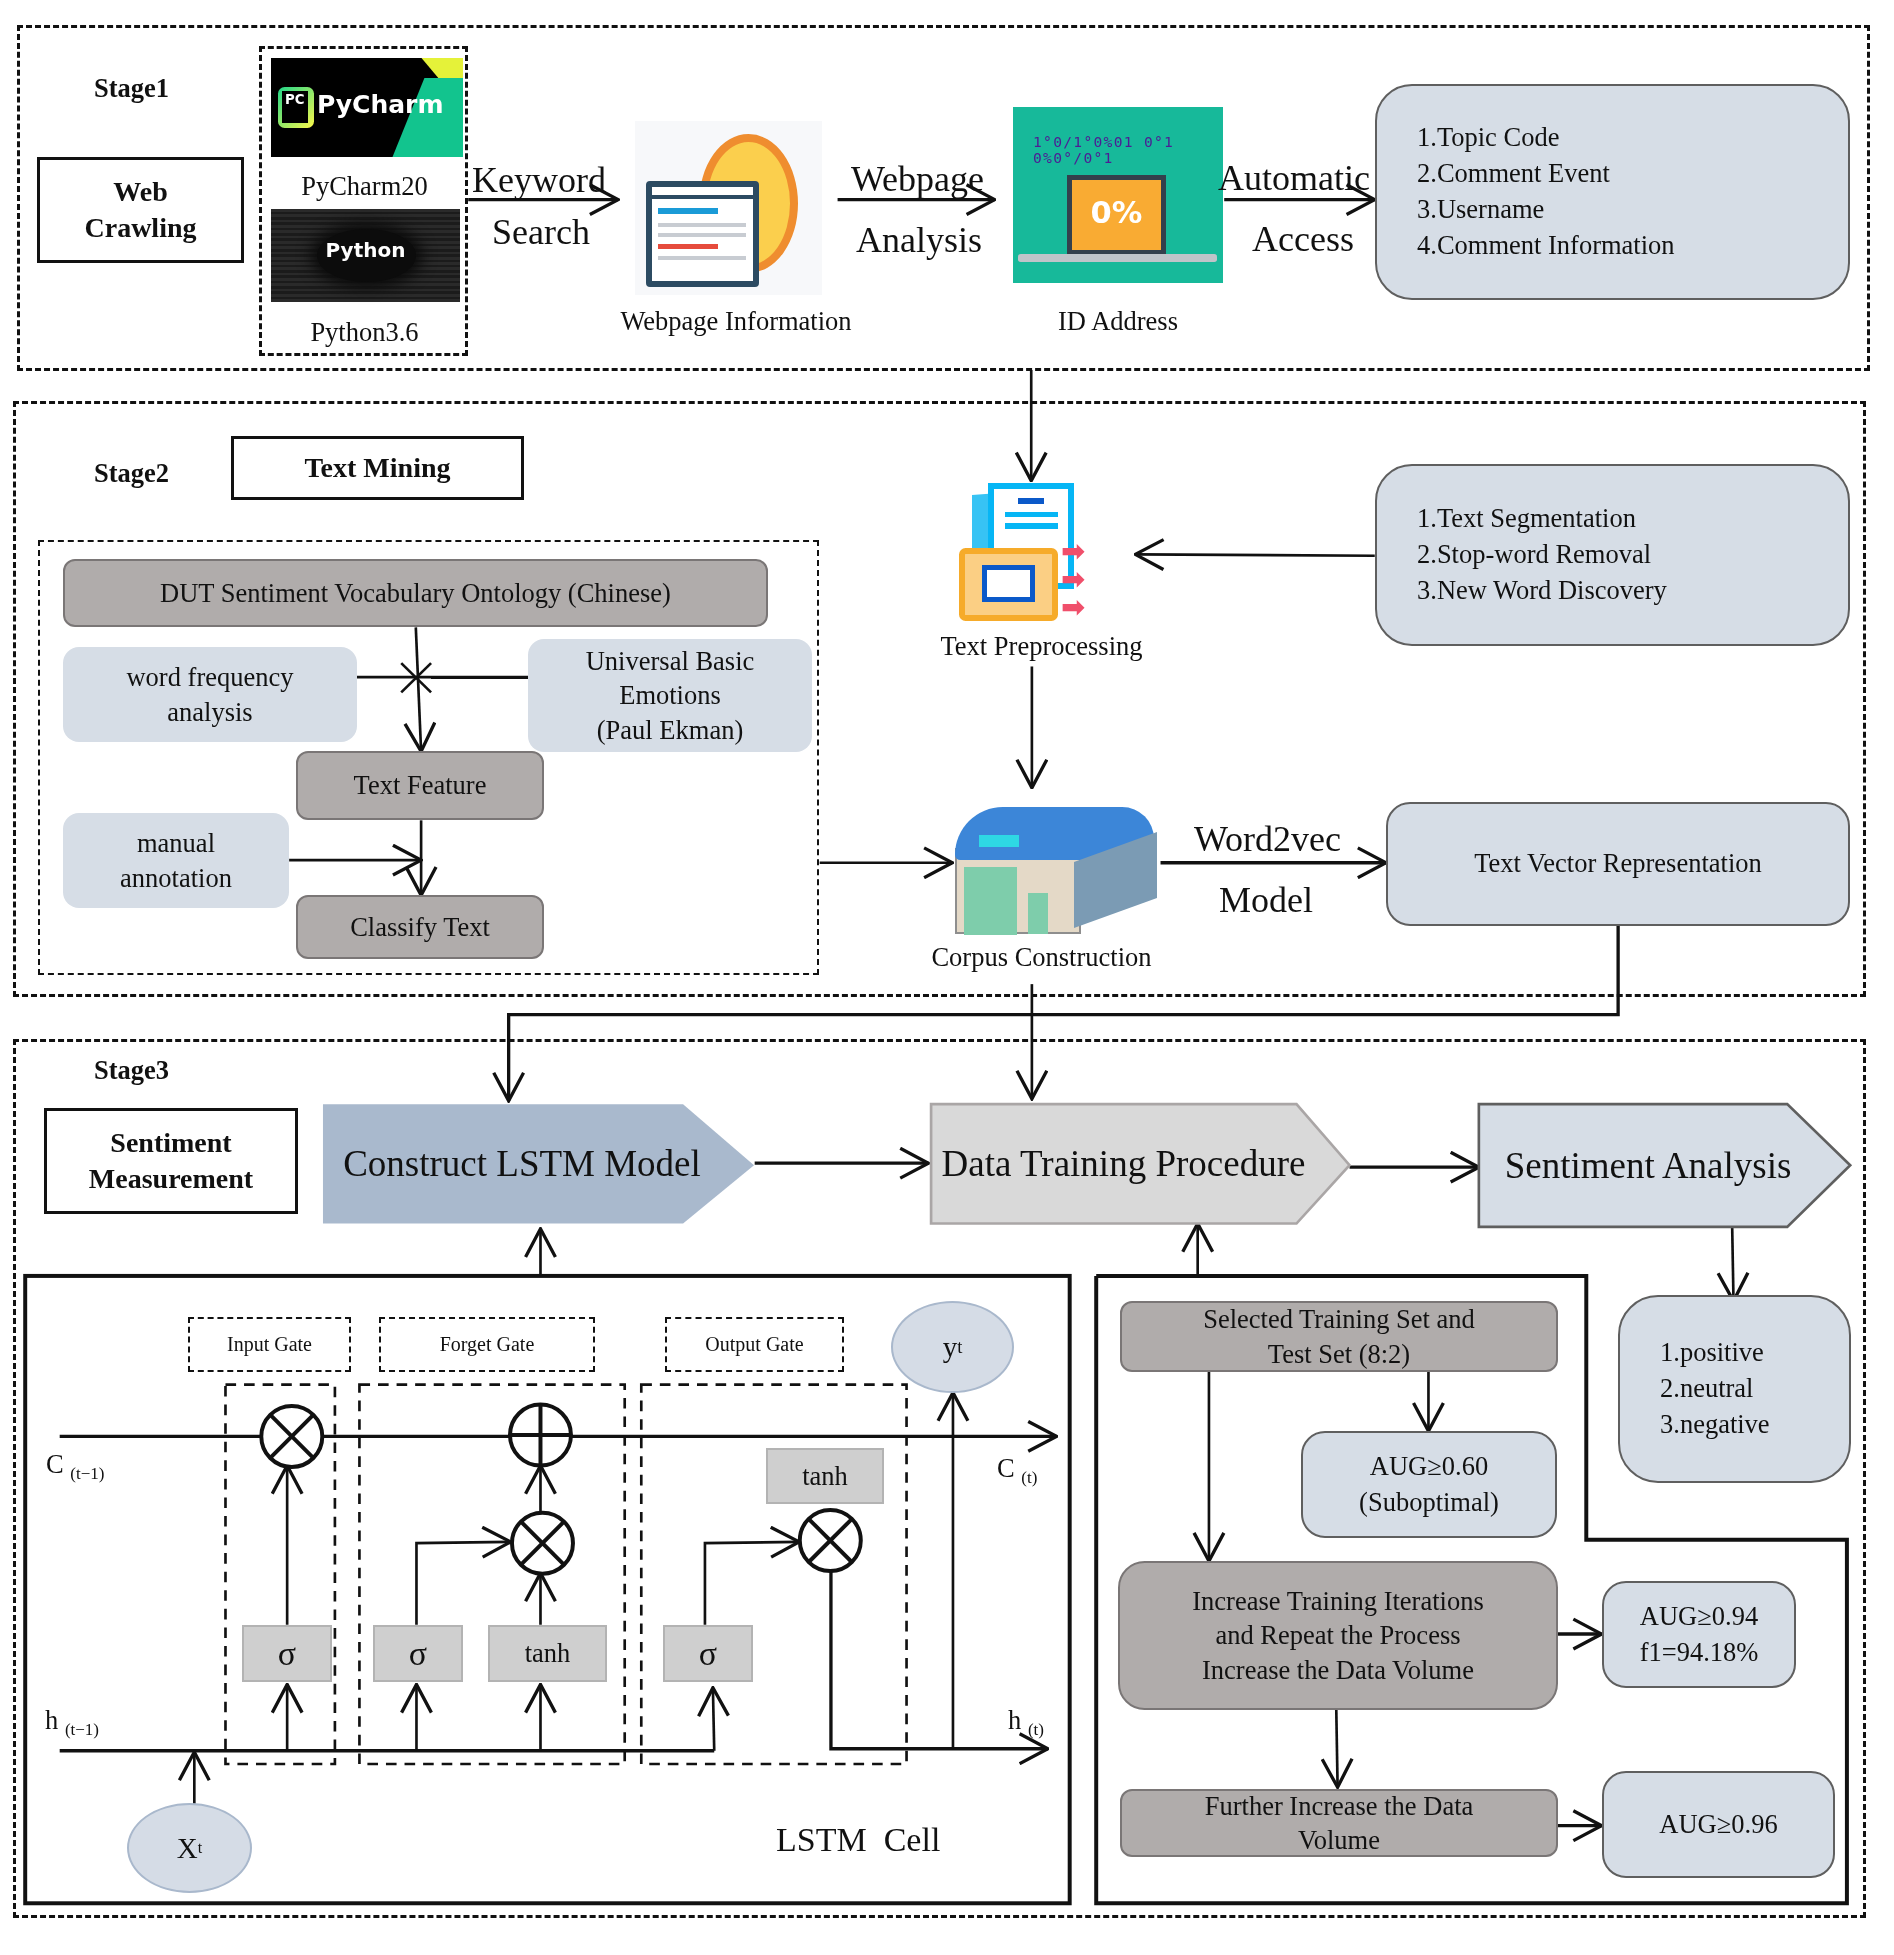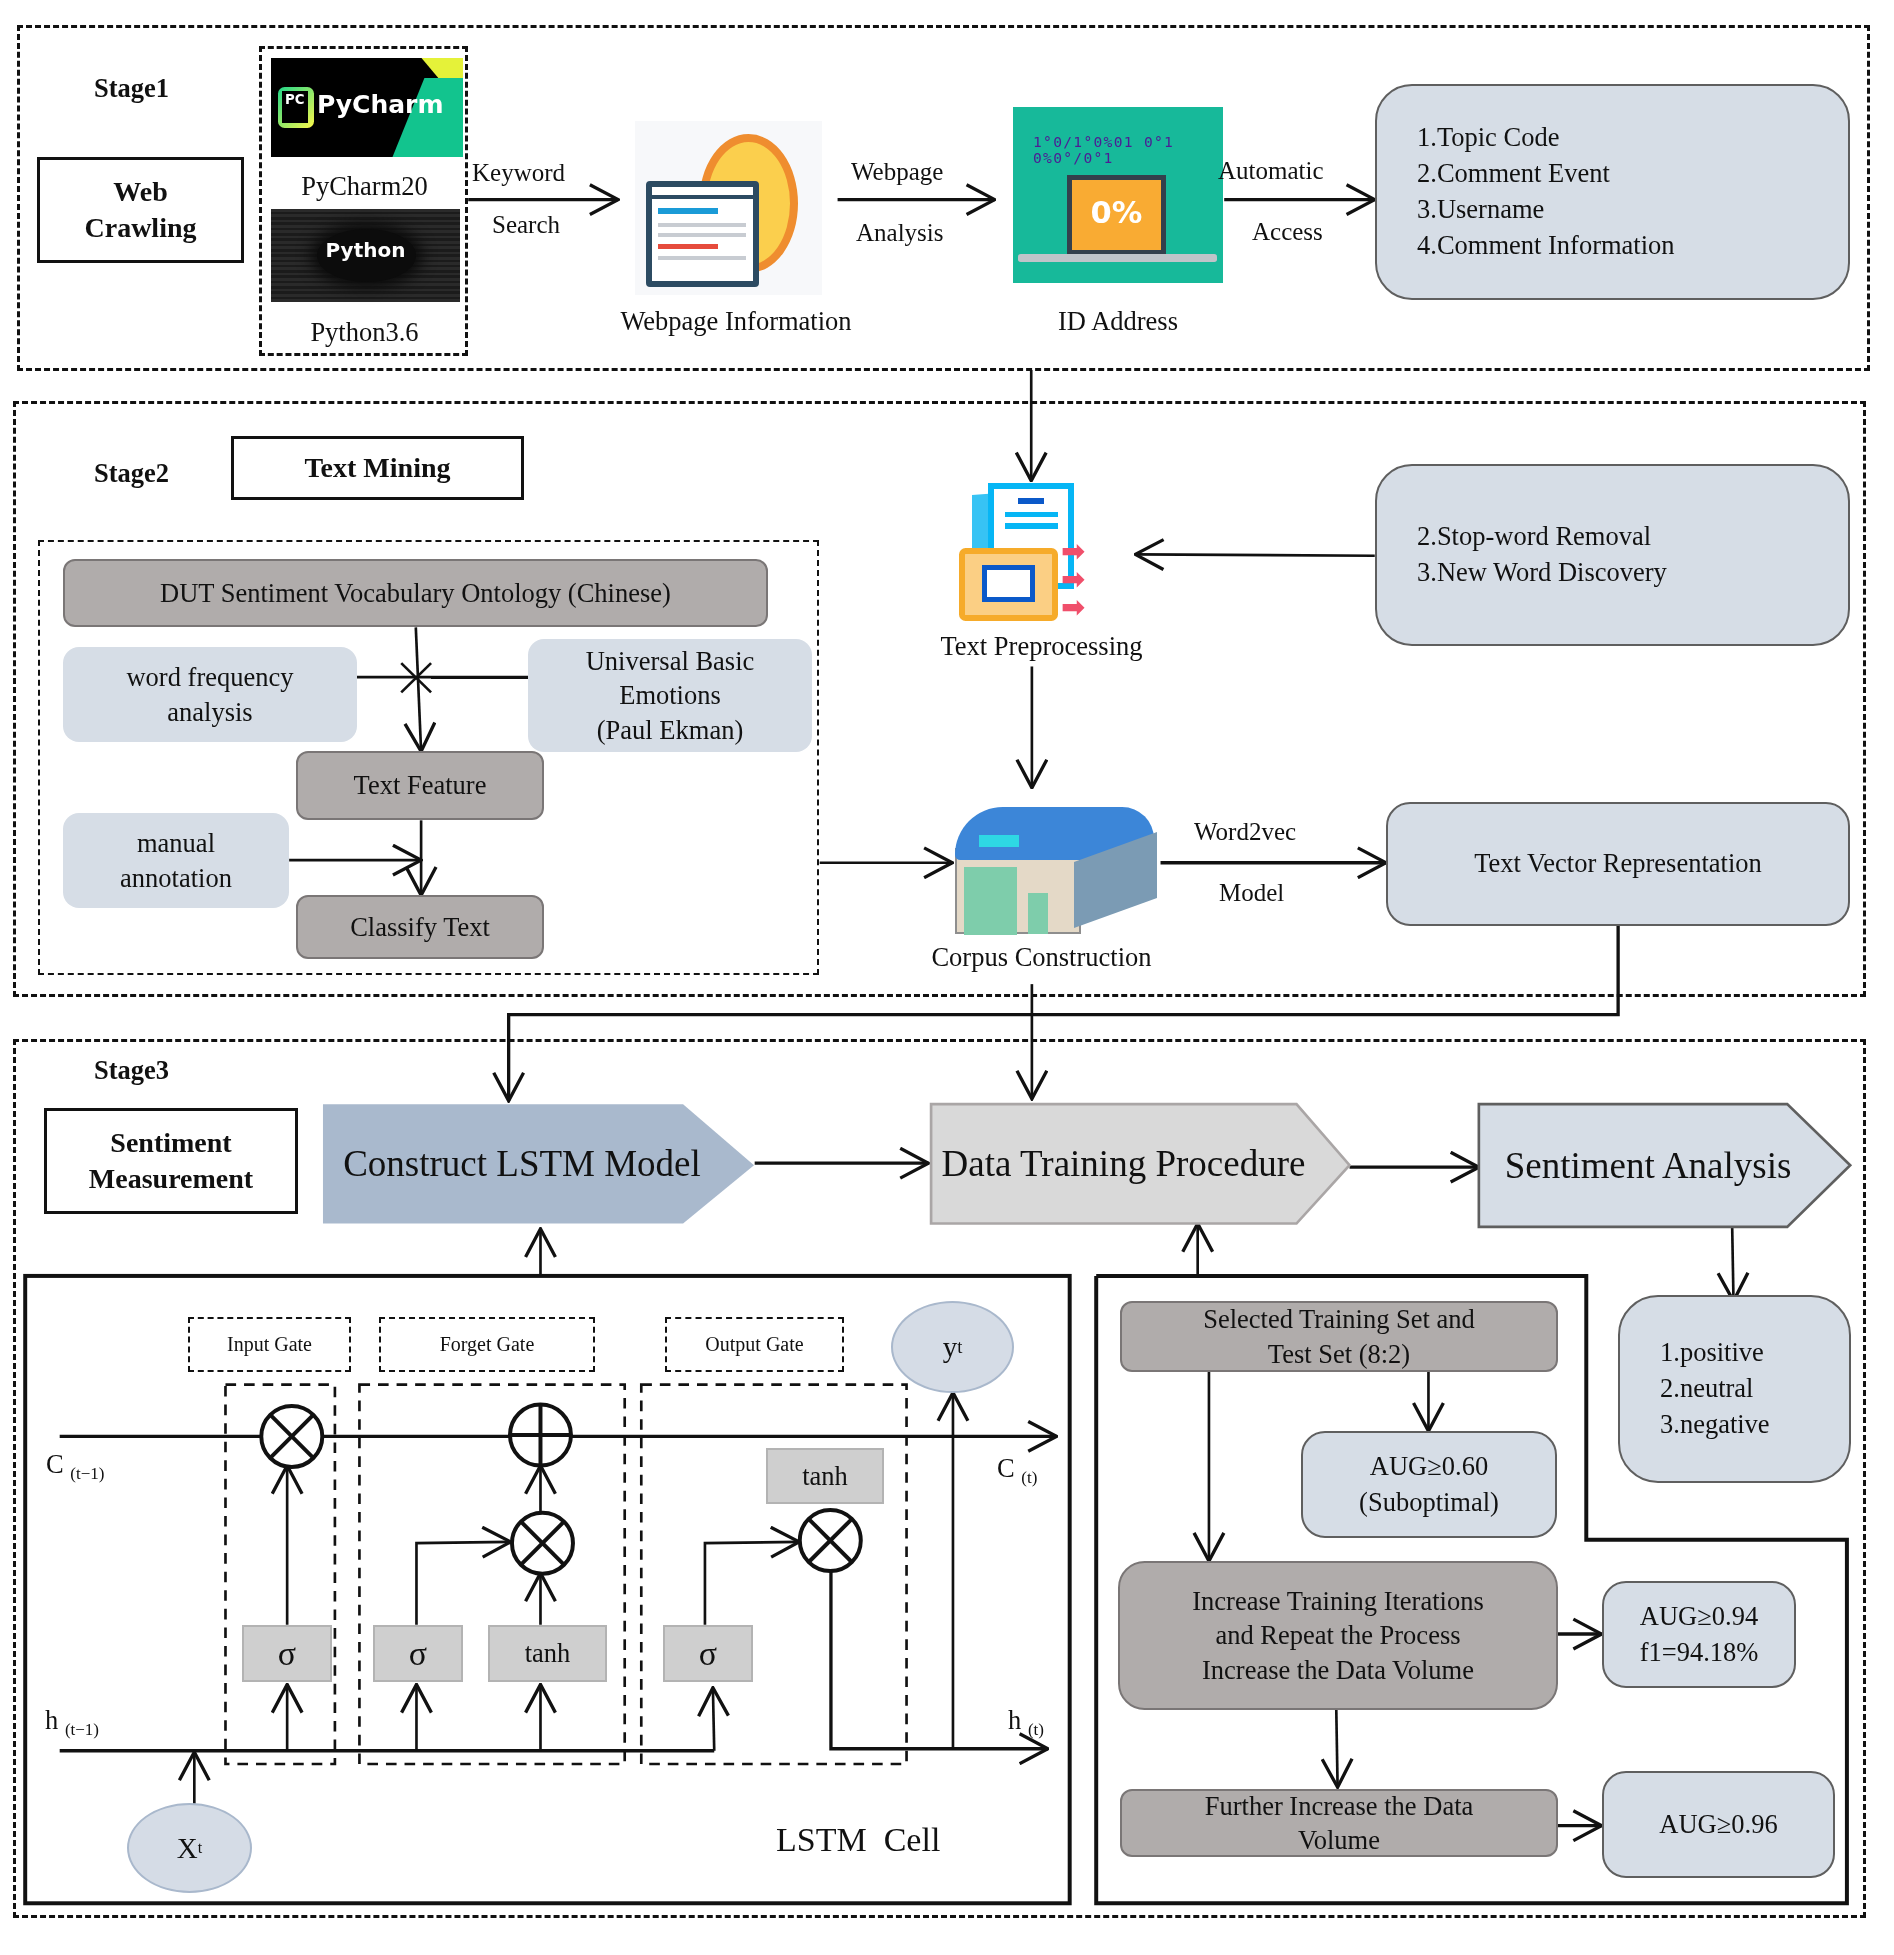--- a/index.html
+++ b/index.html
@@ -12,21 +12,21 @@
                display:flex; align-items:center; justify-content:center; text-align:center; line-height:1.3; }
   .rbox { border:2.7px solid #5f5f5f; border-radius:37px; background:#d6dde6; font-size:26.5px; line-height:1.35; }
   .rbox.list { display:flex; flex-direction:column; justify-content:center; padding-left:40px; }
   .gbox { background:#b0acab; border:2.7px solid #7a7676; border-radius:12px; font-size:26.5px;
           display:flex; align-items:center; justify-content:center; text-align:center; line-height:1.3; }
   .lbox { background:#d6dde6; border-radius:16px; font-size:26.5px;
           display:flex; align-items:center; justify-content:center; text-align:center; line-height:1.3; }
   .cbox { background:#d6dde6; border:2.7px solid #5f5f5f; border-radius:24px; font-size:26.5px;
           display:flex; align-items:center; justify-content:center; text-align:center; line-height:1.35; }
   .caption { font-size:26.5px; text-align:center; white-space:nowrap; }
-  .edge-label { font-size:25px; text-align:left; white-space:nowrap; }
+  .edge-label { font-size:36px; text-align:left; white-space:nowrap; }
   .gate-label { border:2.7px dashed #111; font-size:20px; display:flex; align-items:center; justify-content:center; }
   .act { background:#cfcfcf; border:2.7px solid #b3b3b3; font-size:34px; display:flex; align-items:center; justify-content:center; }
   .act.tanh { font-size:26.5px; }
   .node { border-radius:50%; background:#d5dce6; border:2.7px solid #a9b8cc; display:flex; align-items:center; justify-content:center; font-size:29px; }
   .sym { font-size:26.5px; white-space:nowrap; }
   .sym sub { font-size:17px; }
   .pent-text { font-size:37px; display:flex; align-items:center; justify-content:center; white-space:nowrap; }
   svg.layer { position:absolute; left:0; top:0; }
 </style>
 </head>
@@ -220,20 +220,21 @@
     <div style="margin:6.6px auto 0;width:53px;height:5.3px;background:#06b6f5;"></div>
   </div>
   <div style="position:absolute;left:4px;top:65px;width:99px;height:73px;background:#fbcf84;border:6.6px solid #f6ab2a;border-radius:6.6px;box-sizing:border-box;">
     <div style="margin:10.6px auto 0;width:53px;height:37px;background:#fff;border:5.3px solid #0b59c9;box-sizing:border-box;"></div>
   </div>
   <div style="position:absolute;left:106px;top:54px;color:#f04f6b;font-size:29px;line-height:28px;font-family:'DejaVu Sans',sans-serif;font-weight:bold;">➡<br>➡<br>➡</div>
 </div>
 <div class="abs caption" style="left:909px;top:631px;width:265px;">Text Preprocessing</div>
 
 <div class="abs rbox list" style="left:1375px;top:464px;width:475px;height:182px;">
+  <div>1.Text Segmentation</div>
   <div>2.Stop-word Removal</div>
   <div>3.New Word Discovery</div>
 </div>
 
 <div class="abs" style="left:955px;top:794px;width:206px;height:145px;">
   <div style="position:absolute;left:0;top:54px;width:126px;height:86px;background:#e4d9c7;border:2px solid #8e8e8e;box-sizing:border-box;"></div>
   <div style="position:absolute;left:9.3px;top:73px;width:53px;height:68px;background:#7ecdab;"></div>
   <div style="position:absolute;left:73px;top:99px;width:20px;height:41px;background:#7ecdab;"></div>
   <div style="position:absolute;left:0;top:13.3px;width:199px;height:53px;background:#3c86d8;border-radius:60px 40px 6.6px 6.6px;"></div>
   <div style="position:absolute;left:24px;top:41px;width:40px;height:12px;background:#2ed8e4;"></div>

